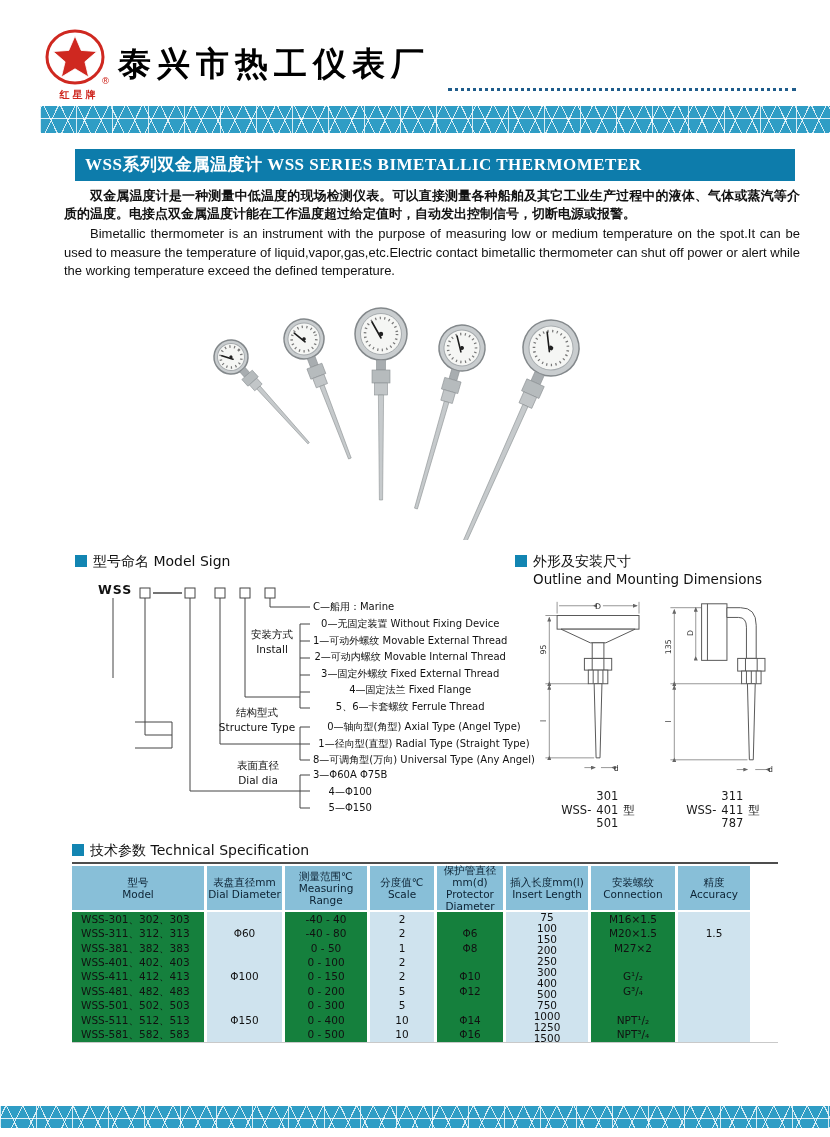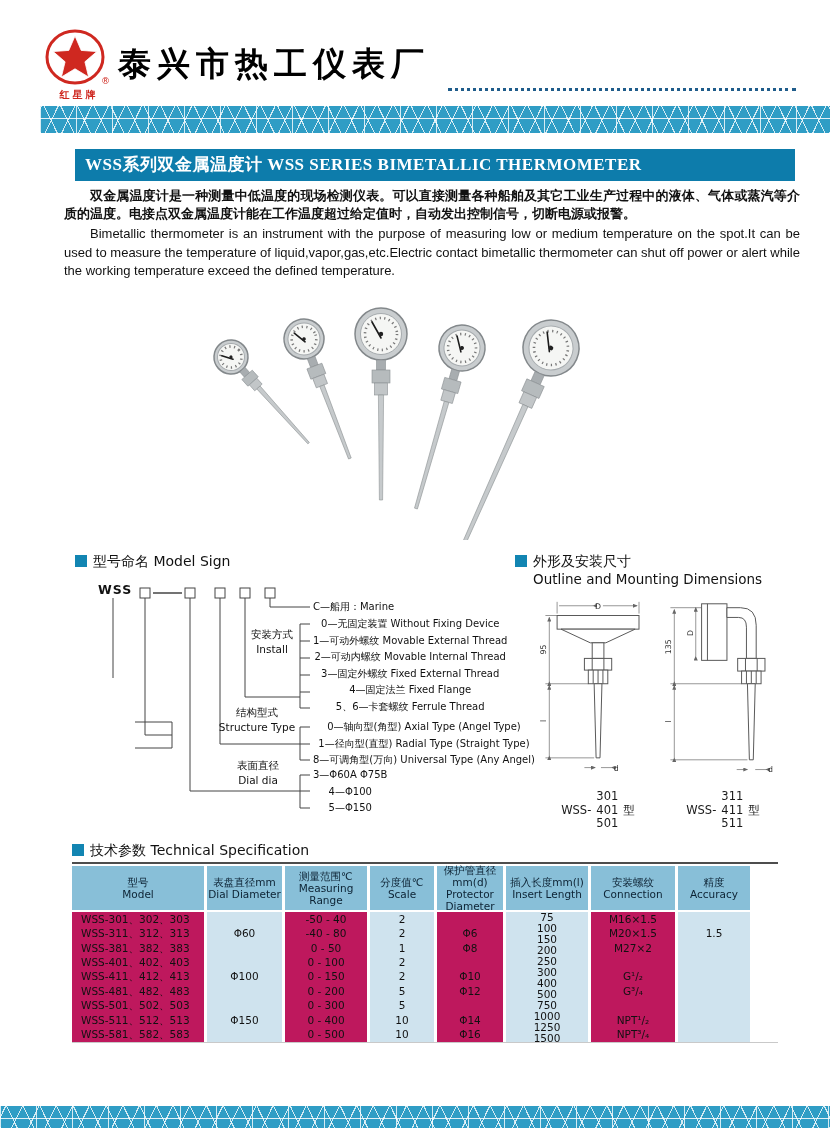--- a/index.html
+++ b/index.html
@@ -79,21 +79,21 @@
 
   
   .spec-table{position:absolute;left:72px;top:862px;width:706px;border-top:2px solid #4d4d4d;
               background:#fff;}
   .spec-header{display:flex;gap:3px;margin-top:2px;}
   .th{height:44px;background:#88bfd8;display:flex;flex-direction:column;justify-content:center;
       align-items:center;text-align:center;font-size:10.5px;line-height:12px;color:#0c2233;
       box-sizing:border-box;}
   .spec-body{display:flex;gap:3px;margin-top:2px;border-bottom:1px solid #c9c9c9;}
   .tcol{height:130px;display:flex;flex-direction:column;}
-  .tcol.gray{background:#be185d;}
+  .tcol.gray{background:#15803d;}
   .tcol.blue{background:#cfe3ee;}
   .cl{flex:1;display:flex;align-items:center;justify-content:center;font-size:10.5px;
       line-height:11px;white-space:nowrap;color:#111;}
   .tcol.left .cl{justify-content:flex-start;padding-left:9px;}
   .c0{width:132px;}.c1{width:75px;}.c2{width:82px;}.c3{width:64px;}.c4{width:66px;}
   .c5{width:82px;}.c6{width:84px;}.c7{width:72px;}
 </style>
 </head>
 <body>
 
@@ -326,21 +326,21 @@
       <line class="dim" x1="72" y1="178" x2="83" y2="178" marker-end="url(#ar2)"></line>
       <line class="dim" x1="91" y1="178" x2="102" y2="178" marker-start="url(#ar2)" transform="rotate(180 96.5 178)"></line>
       <text class="dtext" x="104" y="181">d</text>
     </g>
   </svg>
   <div class="cap" style="left:658px;top:790px;width:130px;">
     <span>WSS-</span>
     <span class="capstack">
         <div class="cap-num">311</div>
         <div class="cap-num">411</div>
-        <div class="cap-num">511</div>
+        <div class="cap-num">787</div>
       </span>
     <span>型</span>
   </div>
 
   <div class="sec-head" style="left:72px;top:842px;">
     <span class="sq"></span><span>技术参数</span>&nbsp;<span>Technical Specification</span>
   </div>
 
   <div class="spec-table">
     <div class="spec-header">
@@ -397,21 +397,21 @@
           <div class="cl">Φ60</div>
           <div class="cl"></div>
           <div class="cl"></div>
           <div class="cl">Φ100</div>
           <div class="cl"></div>
           <div class="cl"></div>
           <div class="cl">Φ150</div>
           <div class="cl"></div>
         </div>
         <div class="tcol c2 gray">
-          <div class="cl">-50 - 40</div>
+          <div class="cl">-40 - 40</div>
           <div class="cl">-40 - 80</div>
           <div class="cl">0 - 50</div>
           <div class="cl">0 - 100</div>
           <div class="cl">0 - 150</div>
           <div class="cl">0 - 200</div>
           <div class="cl">0 - 300</div>
           <div class="cl">0 - 400</div>
           <div class="cl">0 - 500</div>
         </div>
         <div class="tcol c3 blue">

